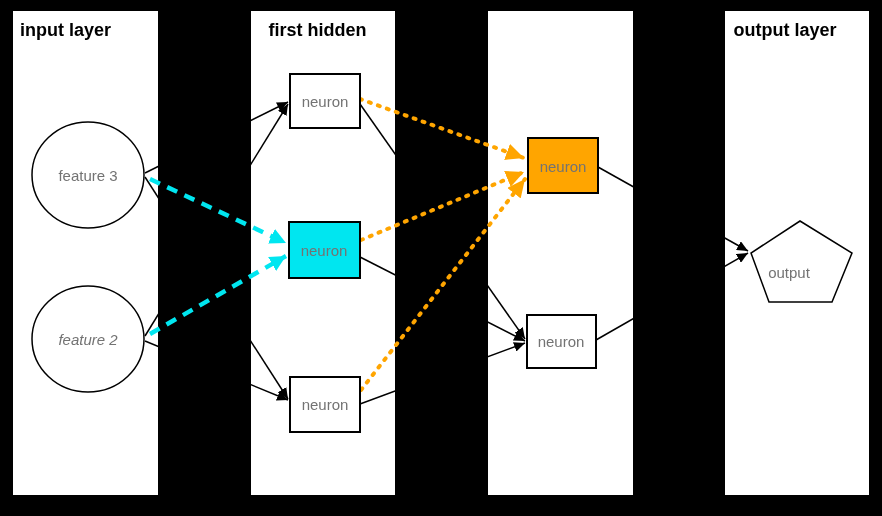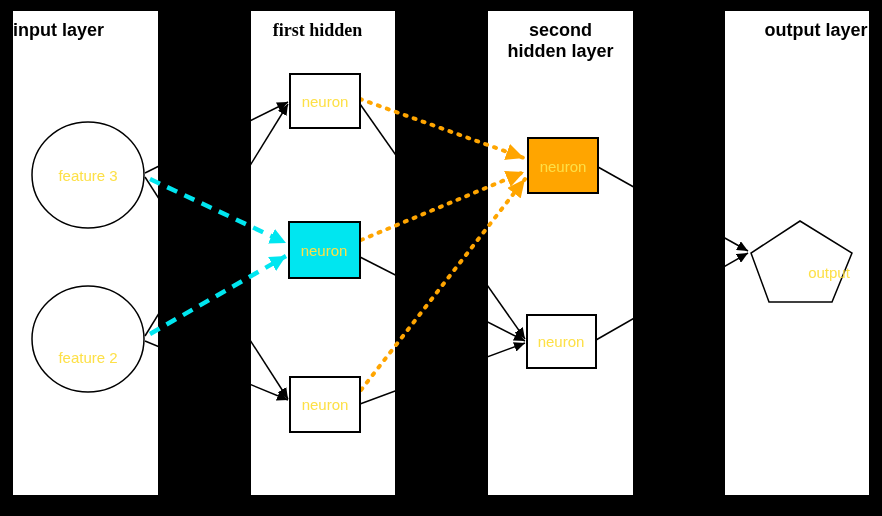--- a/index.html
+++ b/index.html
@@ -3,44 +3,40 @@
 <meta charset="utf-8">
 <style>
   html,body{margin:0;padding:0;background:#000;}
   .stage{position:relative;width:882px;height:516px;background:#000;
          font-family:"Liberation Sans",sans-serif;overflow:hidden;}
   .panel{position:absolute;top:11px;height:484px;background:#fff;}
   .panel-title{position:absolute;top:20px;text-align:center;font-weight:bold;
                font-size:18px;line-height:21px;color:#000;}
   .overlay{position:absolute;left:0;top:0;}
   .node-label{position:absolute;transform:translate(-50%,-50%);font-size:15px;
-              color:#fde047;white-space:nowrap;}
+              color:#737373;white-space:nowrap;}
 </style>
 </head>
 <body>
 
 <div class="stage">
 
   <div class="panel" style="left:13px;width:145px;"></div>
   <div class="panel" style="left:251px;width:144px;"></div>
   <div class="panel" style="left:488px;width:145px;"></div>
   <div class="panel" style="left:725px;width:144px;"></div>
 
-  <div class="panel-title" style="left:0;width:117px;">
+  <div class="panel-title" style="left:7px;width:117px;">
     <div>input layer</div>
     <div></div>
   </div>
-  <div class="panel-title" style="left:251px;width:133px;font-family:Liberation Serif, serif;">
+  <div class="panel-title" style="left:251px;width:133px;">
     <div>first hidden</div>
   </div>
-  <div class="panel-title" style="left:488px;width:145px;">
-    <div>second</div>
-    <div>hidden layer</div>
-  </div>
-  <div class="panel-title" style="left:721px;width:128px;margin-left:31px;">
+  <div class="panel-title" style="left:721px;width:128px;">
     <div>output layer</div>
     <div></div>
   </div>
 
   <svg class="overlay" width="882" height="516" viewBox="0 0 882 516">
     <defs>
       <marker id="mArrBlack" markerUnits="userSpaceOnUse" markerWidth="12" markerHeight="10" refX="11" refY="5" orient="auto">
         <path d="M0,0 L11,5 L0,10 z" fill="#000000"></path>
       </marker>
       <marker id="mArrCyan" markerUnits="userSpaceOnUse" markerWidth="18" markerHeight="16" refX="16" refY="8" orient="auto">
@@ -72,21 +68,21 @@
     <ellipse cx="88" cy="339" rx="56" ry="53" fill="#fff" stroke="#000" stroke-width="1.5"></ellipse>
     <rect x="290" y="74" width="70" height="54" fill="#fff" stroke="#000" stroke-width="2"></rect>
     <rect x="289" y="222" width="71" height="56" stroke="#000" stroke-width="2" fill="#00e6f0"></rect>
     <rect x="290" y="377" width="70" height="55" fill="#fff" stroke="#000" stroke-width="2"></rect>
     <rect x="528" y="138" width="70" height="55" stroke="#000" stroke-width="2" fill="#ffa500"></rect>
     <rect x="527" y="315" width="69" height="53" fill="#fff" stroke="#000" stroke-width="2"></rect>
     <polygon points="800,221 852,253 832,302 769,302 751,253" fill="#fff" stroke="#000" stroke-width="1.5"></polygon>
   </svg>
 
   <div class="node-label" style="left:88px;top:175px;">feature 3</div>
-  <div class="node-label" style="left:88px;top:357px;">feature 2</div>
+  <div class="node-label" style="left:88px;top:339px;font-style:italic;">feature 2</div>
   <div class="node-label" style="left:325px;top:101px;">neuron</div>
   <div class="node-label" style="left:324px;top:250px;">neuron</div>
   <div class="node-label" style="left:325px;top:404px;">neuron</div>
   <div class="node-label" style="left:563px;top:166px;">neuron</div>
   <div class="node-label" style="left:561px;top:341px;">neuron</div>
-  <div class="node-label" style="left:829px;top:272px;">output</div>
+  <div class="node-label" style="left:789px;top:272px;">output</div>
 
 </div>
 
 </body></html>

